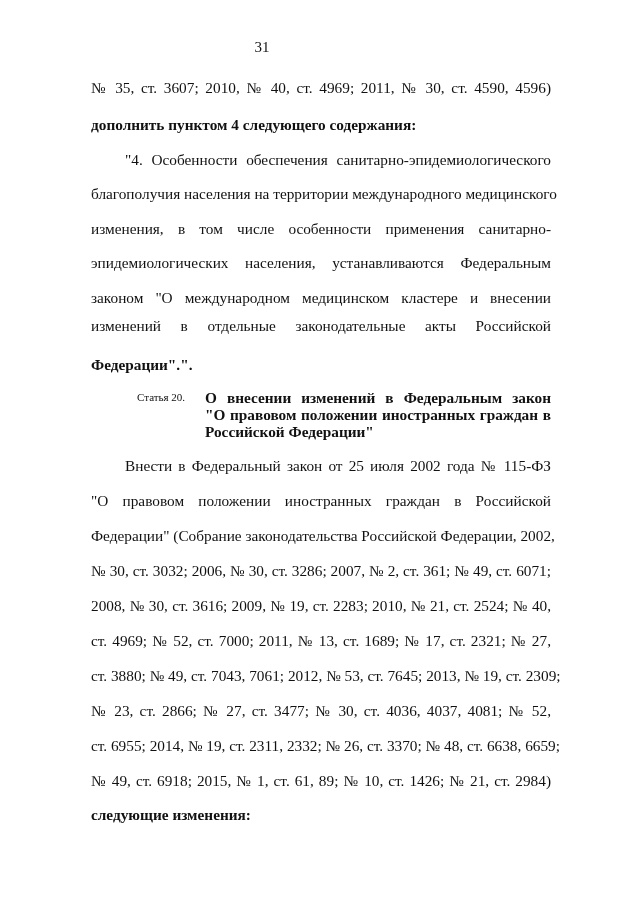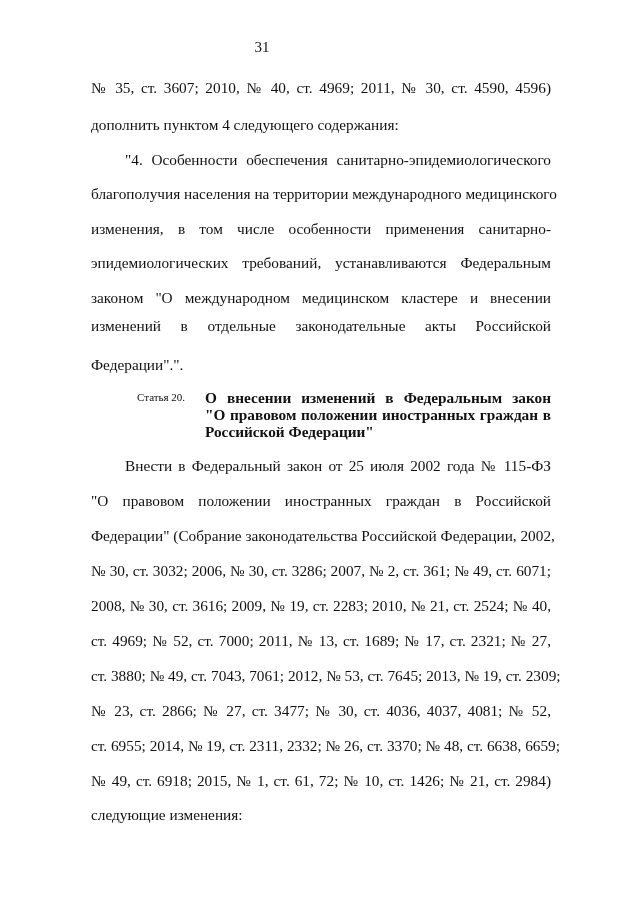--- a/index.html
+++ b/index.html
@@ -2,54 +2,54 @@
 <html><head>
 <meta charset="utf-8">
 <style>
   html, body { margin: 0; padding: 0; background: #ffffff; }
   body { width: 640px; height: 905px; position: relative; overflow: hidden;
          font-family: "Liberation Serif", "DejaVu Serif", serif; color: #111; }
   .page-number { position: absolute; top: 38px; left: 0; width: 524px; text-align: center;
                  font-size: 15px; line-height: 18px; }
   .line { position: absolute; left: 91px; width: 460px; font-size: 15.3px; line-height: 18px;
           white-space: nowrap; text-align: justify; text-align-last: justify; }
-  .line.last { text-align-last: left; }
+  .line.last { text-align-last: left; font-weight: bold; }
   .line.indent { left: 125px; width: 426px; }
   .article-label { position: absolute; left: 125px; top: 389px; font-size: 11px; line-height: 17px; margin-left: 12px; }
   .article-title { position: absolute; left: 205px; top: 389px; width: 346px; font-weight: bold;
                    font-size: 15.3px; line-height: 17px; }
   .article-title span { display: block; white-space: nowrap; text-align: justify; text-align-last: justify; }
   .article-title span.last { text-align-last: left; }
 </style>
 </head>
 <body>
 
 <div class="page-number">31</div>
 
 <div class="line" style="top:79px">№ 35,   ст. 3607;   2010,   № 40,   ст. 4969;   2011,   № 30,   ст. 4590,   4596)</div>
 <div class="line last" style="top:116px">дополнить пунктом 4 следующего содержания:</div>
 
 <div class="line indent" style="top:151px">"4. Особенности обеспечения санитарно-эпидемиологического</div>
 <div class="line" style="top:185px">благополучия населения на территории международного медицинского</div>
 <div class="line" style="top:220px">изменения, в том числе особенности применения санитарно-</div>
-<div class="line" style="top:254px">эпидемиологических требований, устанавливаются Федеральным</div>
+<div class="line" style="top:254px">эпидемиологических населения, устанавливаются Федеральным</div>
 <div class="line" style="top:289px">законом "О международном медицинском кластере и внесении</div>
 <div class="line" style="top:317px">изменений в отдельные законодательные акты Российской</div>
 <div class="line last" style="top:356px">Федерации".".</div>
 
 <div class="article-label">Статья 20.</div>
 <div class="article-title">
   <span>О внесении изменений в Федеральным закон</span>
   <span>"О правовом положении иностранных граждан в</span>
   <span class="last">Российской Федерации"</span>
 </div>
 
 <div class="line indent" style="top:457px">Внести в Федеральный закон от 25 июля 2002 года № 115-ФЗ</div>
 <div class="line" style="top:492px">"О правовом положении иностранных граждан в Российской</div>
 <div class="line" style="top:527px">Федерации" (Собрание законодательства Российской Федерации, 2002,</div>
 <div class="line" style="top:562px">№ 30, ст. 3032; 2006, № 30, ст. 3286; 2007, № 2, ст. 361; № 49, ст. 6071;</div>
 <div class="line" style="top:597px">2008, № 30, ст. 3616; 2009, № 19, ст. 2283; 2010, № 21, ст. 2524; № 40,</div>
 <div class="line" style="top:632px">ст. 4969; № 52, ст. 7000; 2011, № 13, ст. 1689; № 17, ст. 2321; № 27,</div>
 <div class="line" style="top:667px">ст. 3880; № 49, ст. 7043, 7061; 2012, № 53, ст. 7645; 2013, № 19, ст. 2309;</div>
 <div class="line" style="top:702px">№ 23, ст. 2866; № 27, ст. 3477; № 30, ст. 4036, 4037, 4081; № 52,</div>
 <div class="line" style="top:737px">ст. 6955; 2014, № 19, ст. 2311, 2332; № 26, ст. 3370; № 48, ст. 6638, 6659;</div>
-<div class="line" style="top:772px">№ 49, ст. 6918; 2015, № 1, ст. 61, 72; № 10, ст. 1426; № 21, ст. 2984)</div>
+<div class="line" style="top:772px">№ 49, ст. 6918; 2015, № 1, ст. 61, 89; № 10, ст. 1426; № 21, ст. 2984)</div>
 <div class="line last" style="top:806px">следующие изменения:</div>
 
 </body></html>

